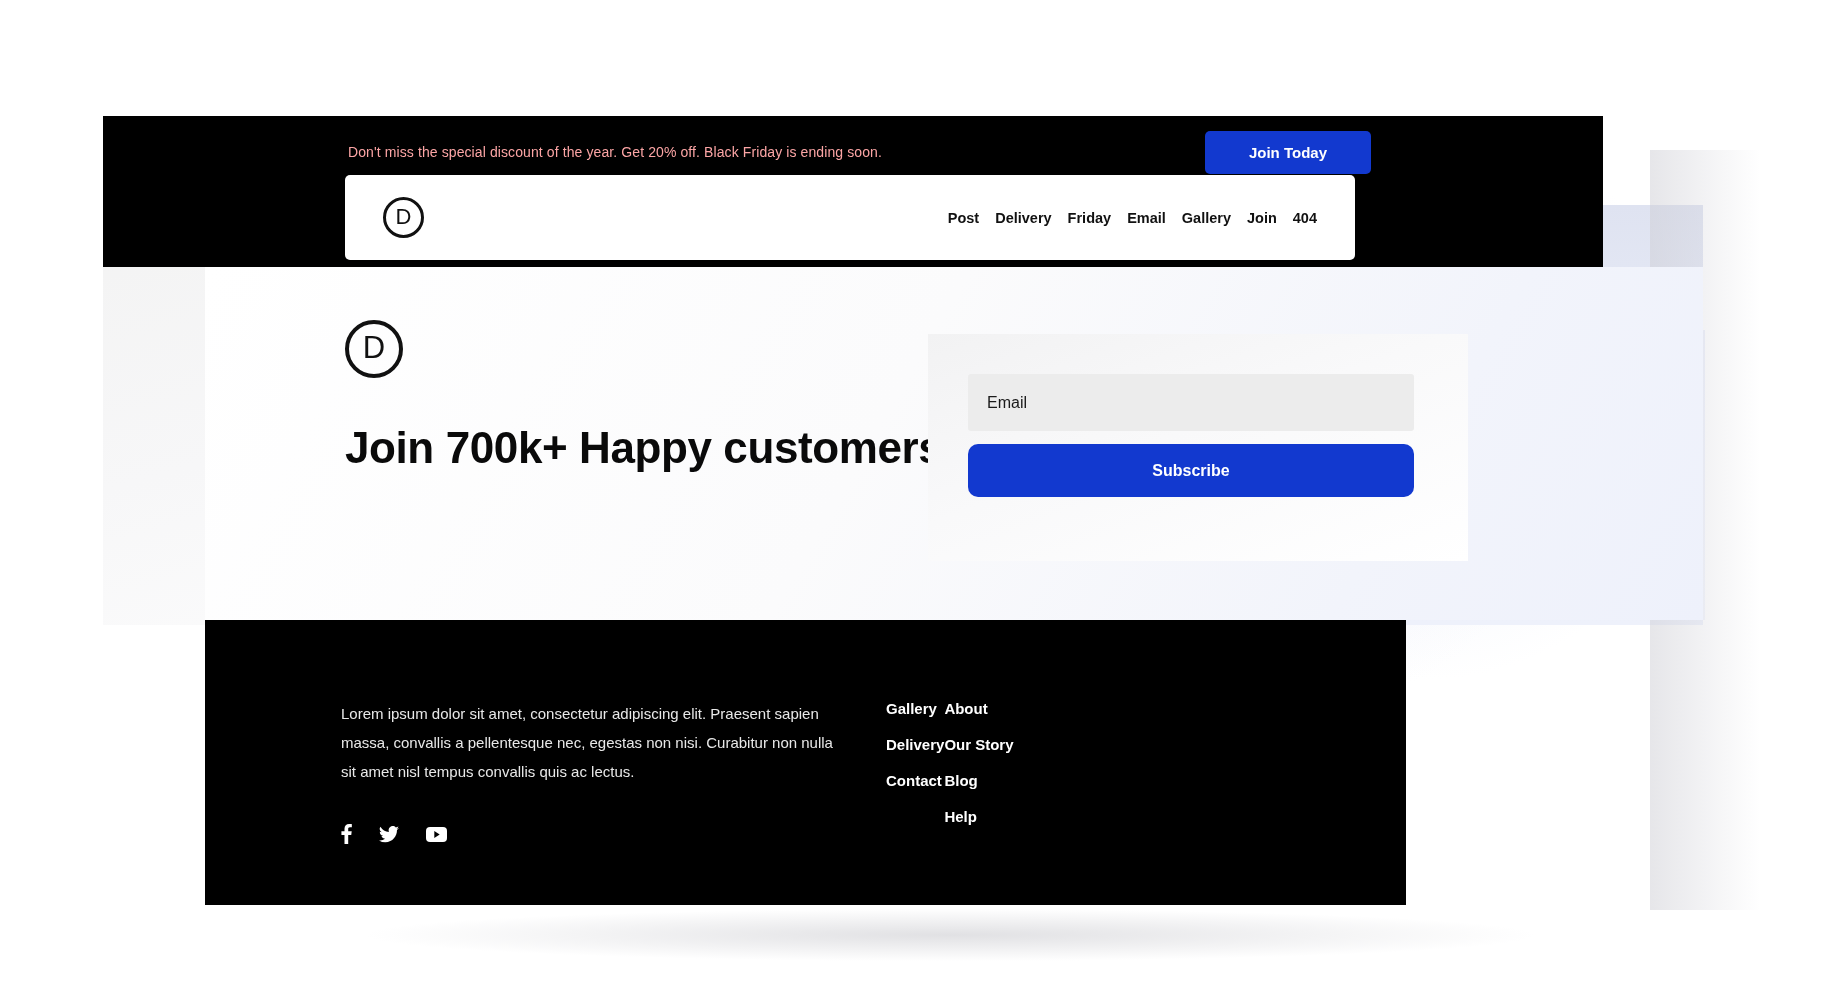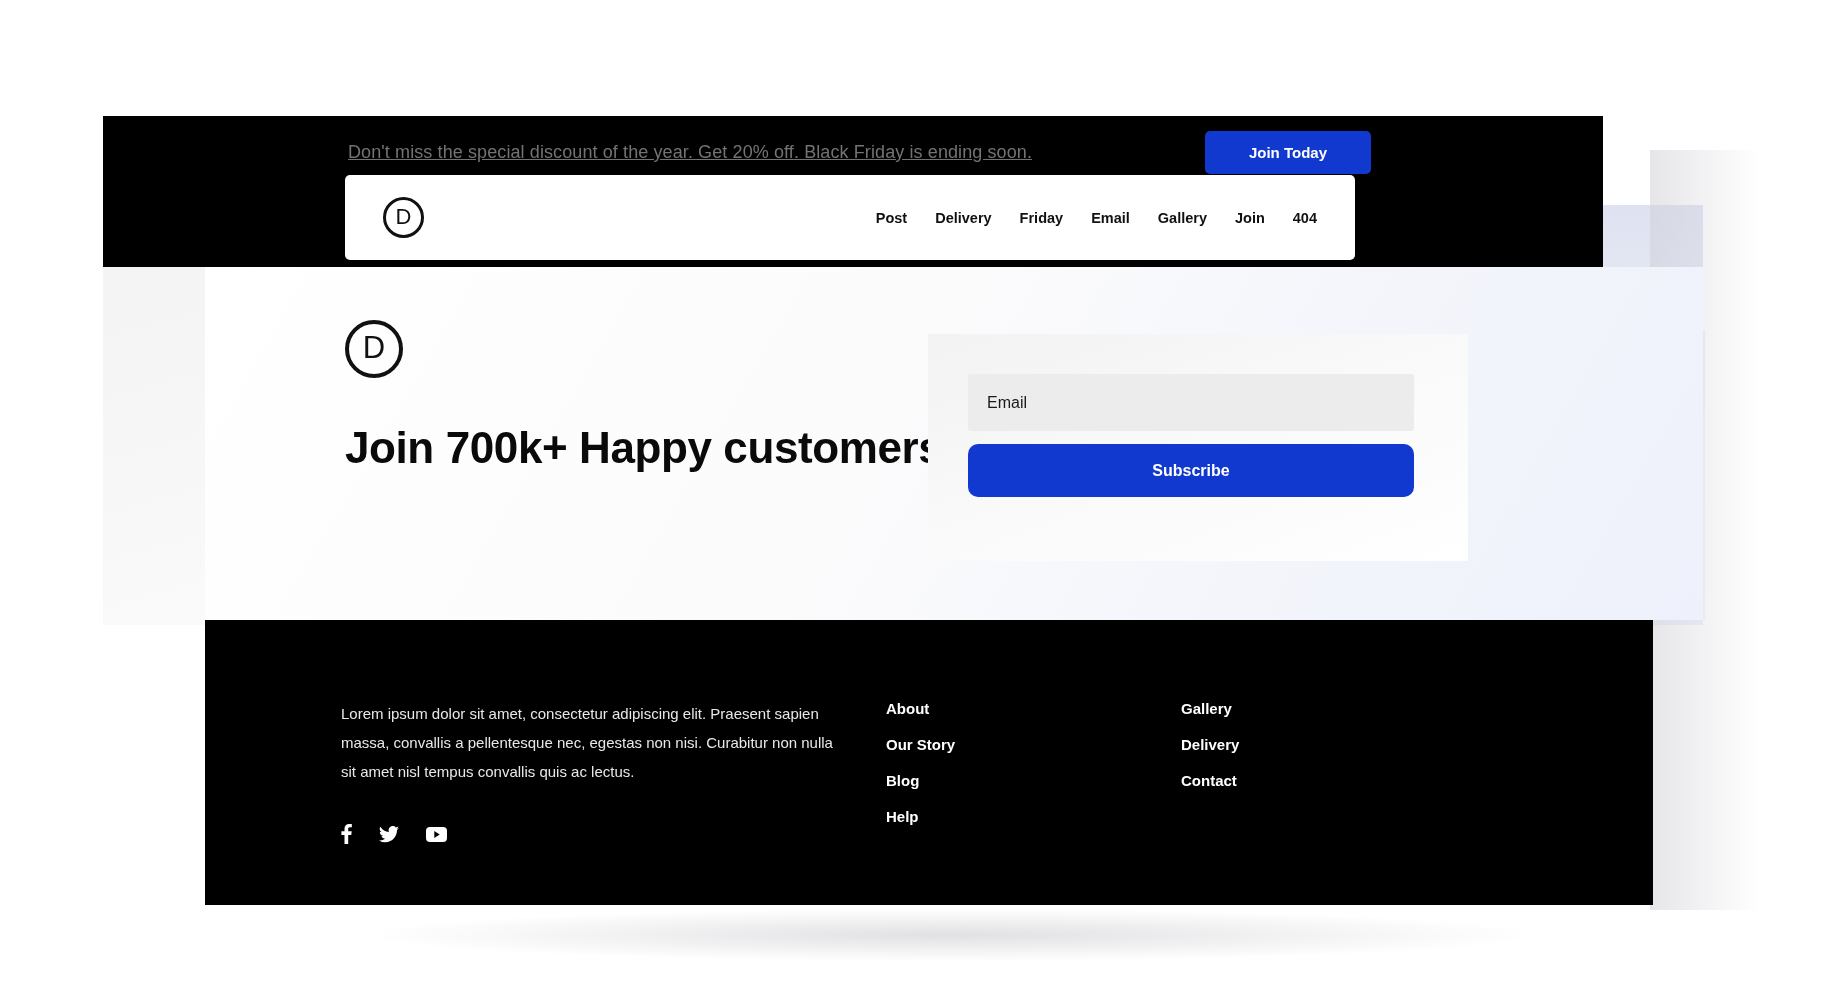--- a/index.html
+++ b/index.html
@@ -67,25 +67,24 @@
     left: 245px;
     top: 0;
     right: 0;
     height: 72px;
     display: flex;
     align-items: center;
     justify-content: space-between;
     padding-right: 232px;
   }
   .announce-text {
-    color: #737373;
-    font-size: 18px;
+    color: #fca5a5;
+    font-size: 14px;
     letter-spacing: 0.1px;
     white-space: nowrap;
-    text-decoration: underline;
   }
   .join-today-btn {
     background: #1239cf;
     color: #ffffff;
     font-size: 15px;
     font-weight: bold;
     border: none;
     border-radius: 5px;
     padding: 13px 44px;
     cursor: pointer;
@@ -121,21 +120,21 @@
     color: #111111;
     line-height: 1;
     font-family: "Liberation Sans", sans-serif;
   }
   .logo-circle span { margin-top: -2px; }
 
   .nav-links {
     margin-left: auto;
     display: flex;
     align-items: center;
-    gap: 28px;
+    gap: 16px;
   }
   .nav-links a {
     color: #111111;
     font-size: 14.5px;
     font-weight: bold;
     text-decoration: none;
     white-space: nowrap;
   }
 
   
@@ -214,21 +213,21 @@
     border-radius: 10px;
     cursor: pointer;
     font-family: "Liberation Sans", sans-serif;
   }
 
   
   .footer {
     position: absolute;
     left: 205px;
     top: 620px;
-    width: 1448px;
+    width: 1201px;
     height: 285px;
     background: #000000;
     z-index: 3;
   }
   .footer-inner {
     position: absolute;
     left: 136px;
     top: 80px;
     right: 60px;
     display: flex;
@@ -352,27 +351,27 @@
         </a>
         <a href="#">
           <svg width="21" height="15" viewBox="0 0 21 15" aria-hidden="true">
             <rect x="0" y="0" width="21" height="15" rx="4" fill="#ffffff"></rect>
             <path fill="#000000" d="M8.3 4.1l5.4 3.4-5.4 3.4z"></path>
           </svg>
         </a>
       </div>
     </div>
 
+    <div class="footer-col col-2">
+      <a href="#">Gallery</a>
+      <a href="#">Delivery</a>
+      <a href="#">Contact</a>
+    </div>
+
     <div class="footer-col col-1">
       <a href="#">About</a>
       <a href="#">Our Story</a>
       <a href="#">Blog</a>
       <a href="#">Help</a>
     </div>
 
-    <div class="footer-col col-2">
-      <a href="#">Gallery</a>
-      <a href="#">Delivery</a>
-      <a href="#">Contact</a>
-    </div>
-
   </div>
 </footer>
 
 </body></html>

